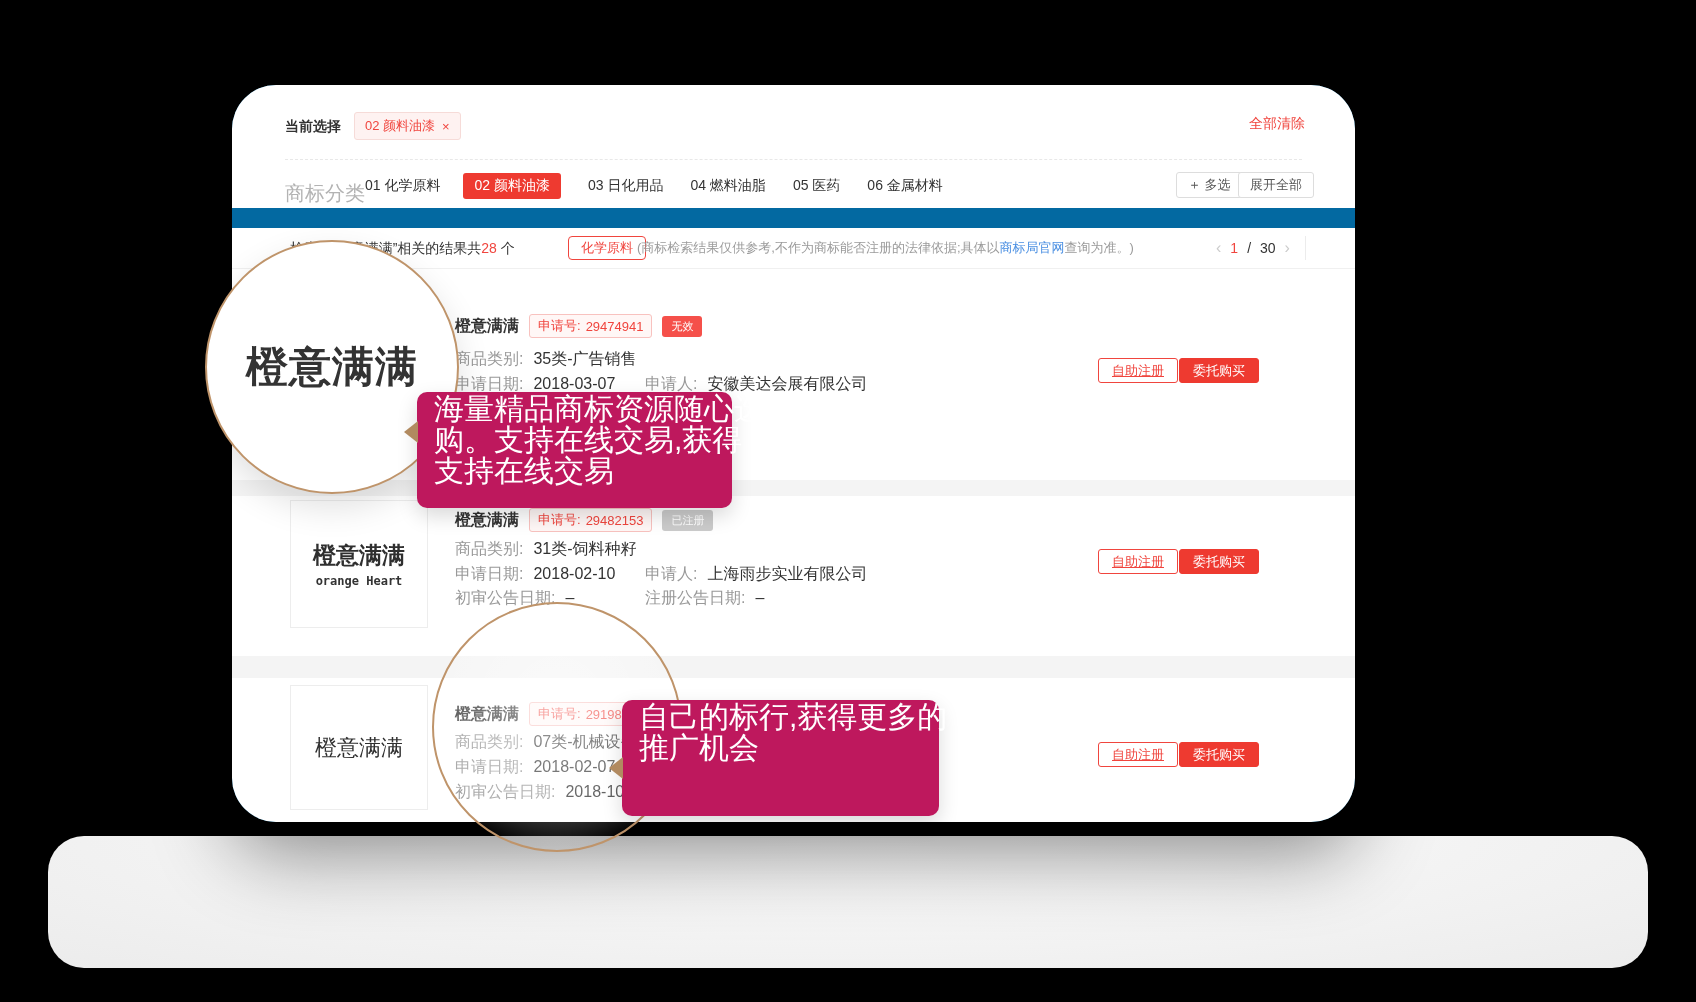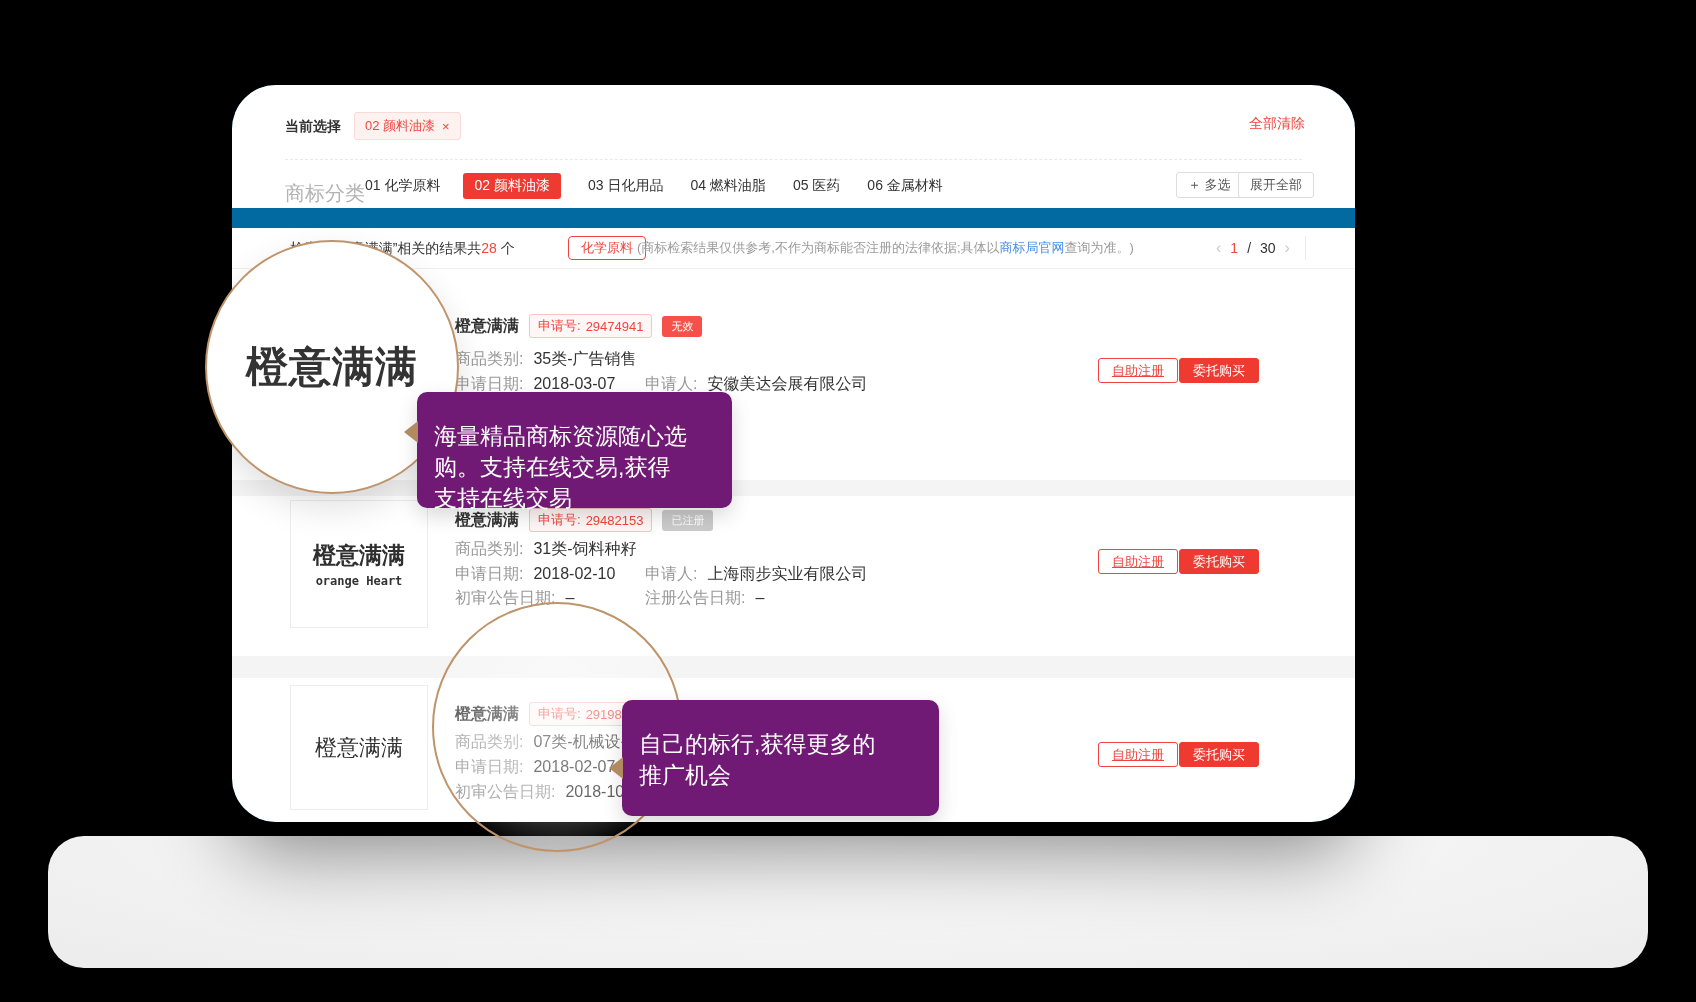--- a/index.html
+++ b/index.html
@@ -116,22 +116,22 @@
     background:#fff;border:2px solid #bf946a;box-shadow:0 14px 34px rgba(0,0,0,.12);
     display:flex;align-items:center;justify-content:center;
   }
   .lens1 .big{font-size:42px;font-weight:bold;color:#333;letter-spacing:1px;white-space:nowrap;}
   .lens2{
     position:absolute;left:432px;top:602px;width:246px;height:246px;border-radius:50%;
     border:2px solid #bf946a;
     background:radial-gradient(circle at 50% 40%, rgba(255,255,255,.55) 0%, rgba(255,255,255,.2) 60%, rgba(255,255,255,0) 78%);
   }
   .tip{
-    position:absolute;background:#701a75;border-radius:10px;color:#fff;
-    padding:29px 17px;box-sizing:border-box;font-size:23px;line-height:31px;
+    position:absolute;background:#be185d;border-radius:10px;color:#fff;
+    padding:1px 17px;box-sizing:border-box;font-size:30px;line-height:31px;
     box-shadow:0 8px 20px rgba(0,0,0,.15);
   }
   .tip::before{
     content:"";position:absolute;left:-13px;width:0;height:0;
     border-top:11px solid transparent;border-bottom:11px solid transparent;
     border-right:14px solid #b18a60;
   }
   .tip1{left:417px;top:392px;width:315px;height:116px;}
   .tip1::before{top:29px;}
   .tip2{left:622px;top:700px;width:317px;height:116px;}

